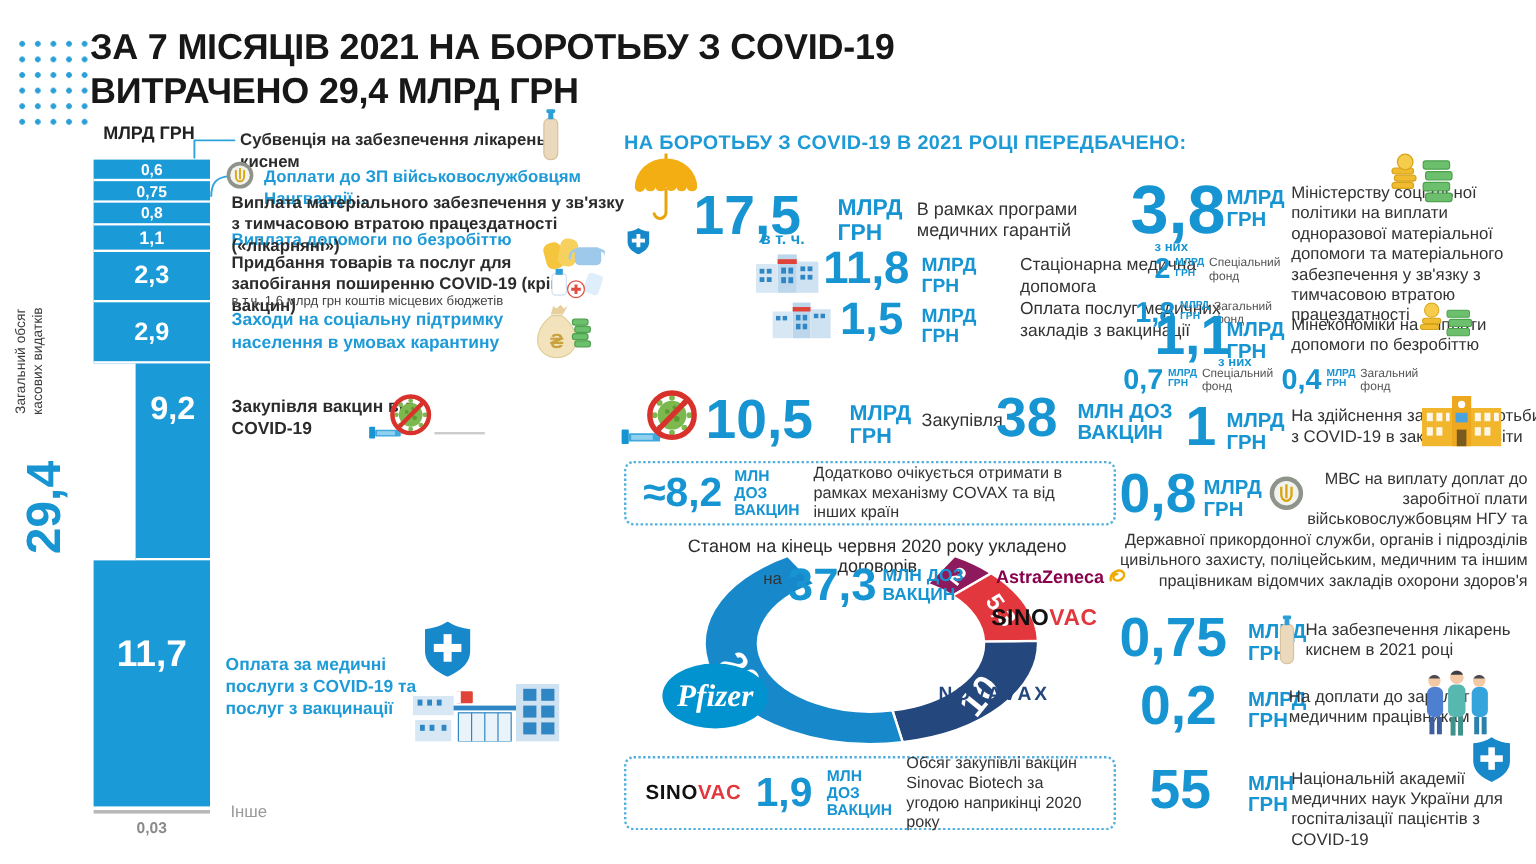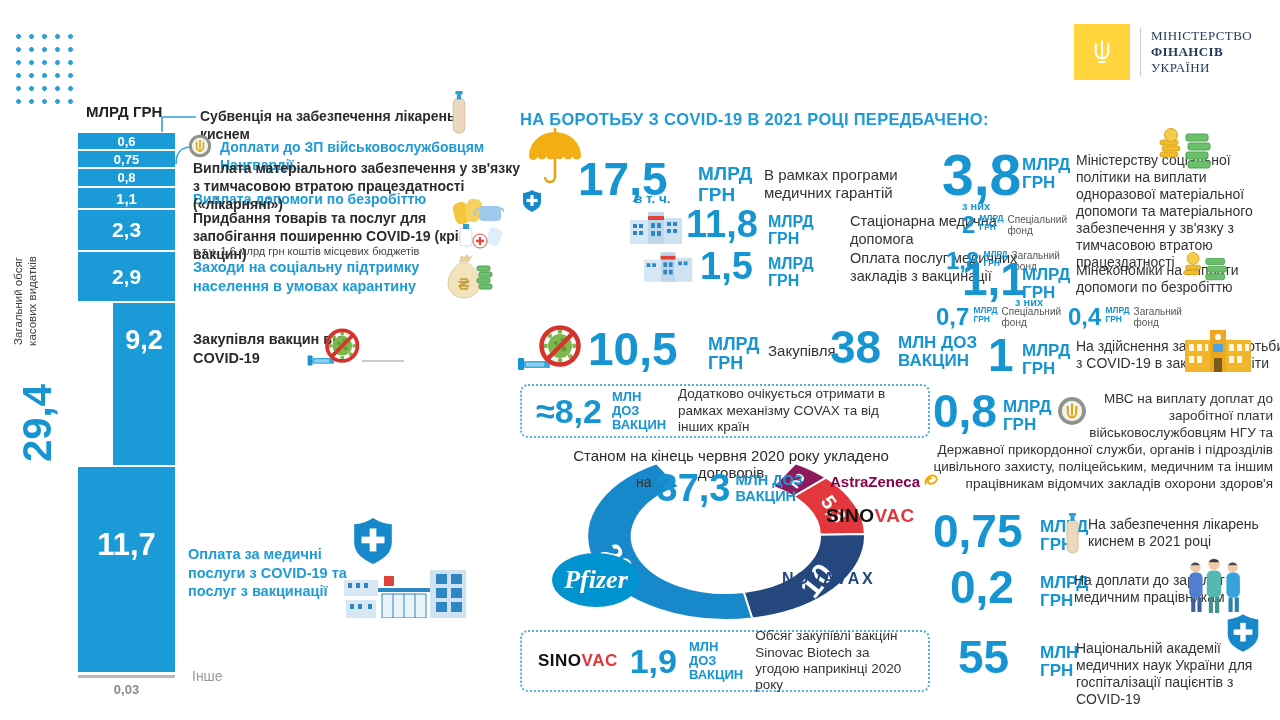--- a/index.html
+++ b/index.html
@@ -31,31 +31,23 @@
   .az{color:#89004c;font-weight:bold;font-size:15px;}
   .donut-title{font-size:15px;color:#2b2b2b;}
   svg{display:block;}
 </style>
 </head>
 <body>
 
 <div class="page">
 
   <div class="abs dots" style="left:10px;top:28px;"></div>
-  <div class="abs" style="left:1074px;top:24px;display:flex;align-items:center;gap:10px;">
-    <div style="width:56px;height:56px;background:#ffd43d;display:flex;align-items:center;justify-content:center;">
-      <svg width="30" height="30" viewBox="0 0 24 24">
-          <path d="M12 3v14M7 5v8a5 6 0 0 0 5 4M17 5v8a5 6 0 0 1-5 4M9 20h6" stroke="#fff" stroke-width="1.7" fill="none"></path>
-        </svg>
-    </div>
-    <div style="border-left:1px solid #c9c9c9;padding-left:10px;">
-      <div class="ministry-text">МІНІСТЕРСТВО</div>
-      <div class="ministry-text" style="font-weight:bold;">ФІНАНСІВ</div>
-      <div class="ministry-text">УКРАЇНИ</div>
-    </div>
+  <div class="abs" style="left:75px;top:22px;">
+    <div class="title">ЗА 7 МІСЯЦІВ 2021 НА БОРОТЬБУ З COVID-19</div>
+    <div class="title">ВИТРАЧЕНО 29,4 МЛРД ГРН</div>
   </div>
 
   <div class="abs" style="left:86px;top:103px;font-size:15px;font-weight:bold;color:#222;">МЛРД ГРН</div>
 
   <div class="abs" style="left:-21px;top:286px;width:94px;height:30px;transform:rotate(-90deg);text-align:center;font-size:11.5px;color:#3c3c3c;line-height:1.25;">
     <div>Загальний обсяг</div>
     <div>касових видатків</div>
   </div>
   <div class="abs bn" style="left:-8px;top:401px;width:96px;height:44px;transform:rotate(-90deg);text-align:center;font-size:40px;">29,4</div>
 

